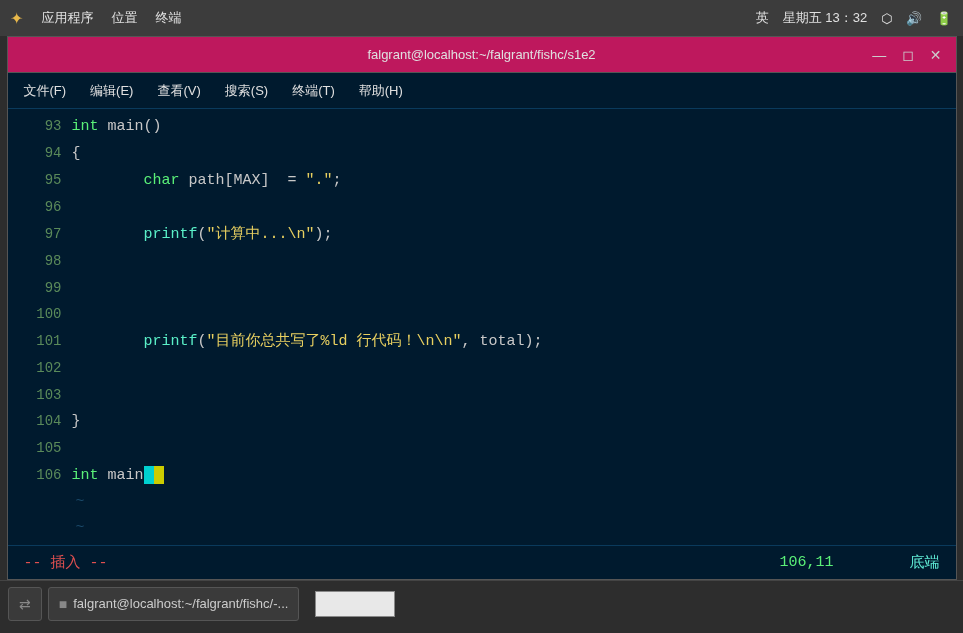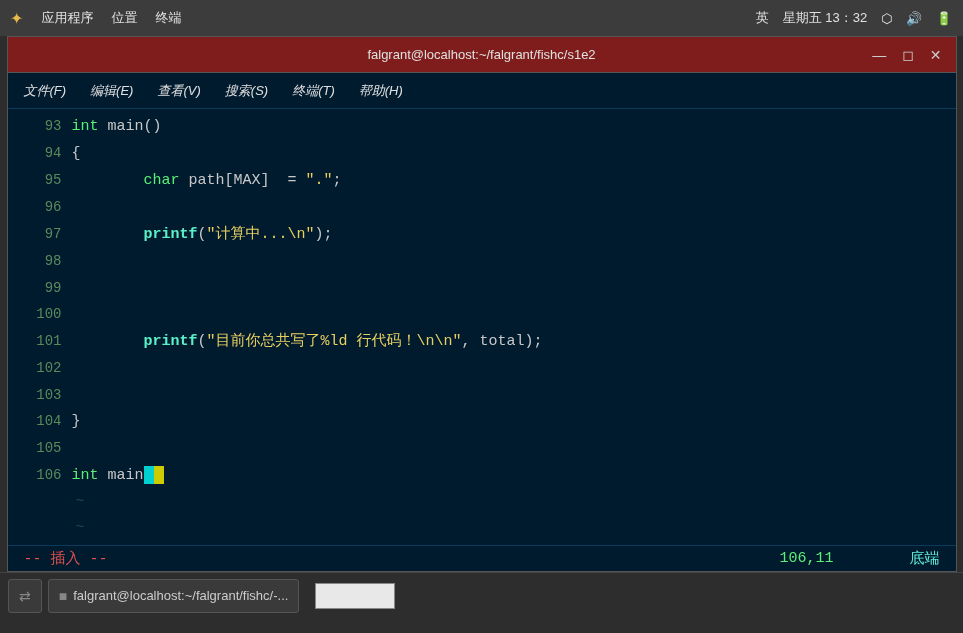--- a/index.html
+++ b/index.html
@@ -41,21 +41,21 @@
     
     #window {
       background: #001a2e;
       width: 950px;
       margin: 0 auto;
       border: 1px solid #555;
     }
 
     
     #title-bar {
-      background: #7f1d1d;
+      background: #be185d;
       height: 36px;
       display: flex;
       align-items: center;
       justify-content: center;
       position: relative;
       border-bottom: 1px solid #555;
     }
     #title-bar .title {
       color: #e0e0e0;
       font-family: Arial, sans-serif;
@@ -86,21 +86,20 @@
       border-bottom: 1px solid #0a3a5c;
       gap: 4px;
     }
     .menu-item {
       color: #e0e0e0;
       font-family: Arial, sans-serif;
       font-size: 13px;
       padding: 4px 10px;
       cursor: pointer;
       border-radius: 3px;
-      font-style: italic;
     }
 
     
     #code-area {
       background: #001a2e;
       padding: 4px 0;
       min-height: 430px;
     }
 
     .code-line {
@@ -118,21 +117,21 @@
       padding-right: 10px;
       font-size: 14px;
       user-select: none;
       margin-left: 20px;
     }
     .line-content {
       color: #c8c8c8;
       white-space: pre;
     }
     .kw { color: #5af078; } 
-    .fn { color: #5af0c8; font-weight: bold; } 
+    .fn { color: #5af0c8; } 
     .str { color: #e8d060; }
     .num { color: #e0a060; }
     .tilde-line {
       color: #1a4a6a;
       font-size: 15px;
       padding-left: 4px;
       line-height: 26px;
     }
 
     
@@ -148,21 +147,21 @@
       display: inline-block;
       width: 10px;
       height: 18px;
       background: #cccc00;
       vertical-align: middle;
     }
 
     
     #status-bar {
       background: #001a2e;
-      height: 26px;
+      height: 34px;
       display: flex;
       align-items: center;
       padding: 0 16px;
       border-top: 1px solid #0a3a5c;
       color: #e05050;
       font-family: 'Courier New', monospace;
       font-size: 15px;
     }
     #status-bar .status-mode {
       color: #e05050;

